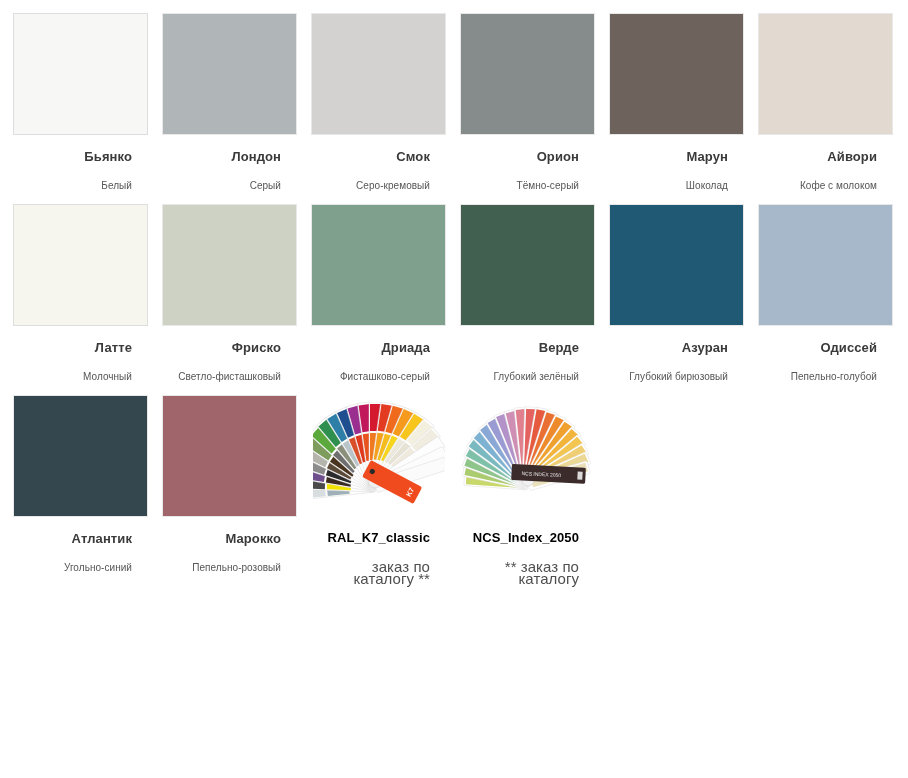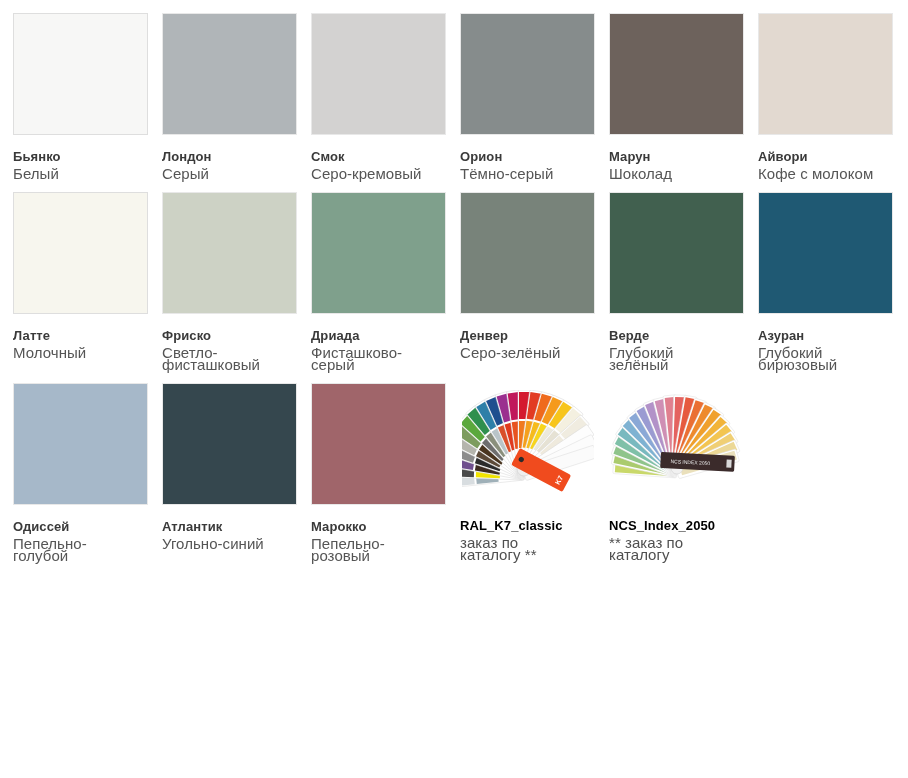--- a/index.html
+++ b/index.html
@@ -21,21 +21,21 @@
     grid-template-columns: repeat(6, 135px);
     column-gap: 14px;
     row-gap: 0;
     padding: 13px 0 0 13px;
     box-sizing: border-box;
   }
 
   .swatch-card {
     width: 119px;
     margin-bottom: 12px;
-    text-align: left;
+    text-align: right;
   }
 
   .swatch-chip {
     width: 135px;
     height: 122px;
     box-sizing: border-box;
     border: 1px solid rgba(0, 0, 0, 0.09);
     background-clip: padding-box;
   }
 
@@ -46,25 +46,25 @@
   .swatch-name {
     font-size: 13px;
     font-weight: bold;
     color: #3a3a3a;
     letter-spacing: 0.1px;
     margin-top: 15px;
     line-height: 14px;
   }
 
   .swatch-desc {
-    font-size: 15px;
+    font-size: 10px;
     font-weight: normal;
     color: #555555;
     letter-spacing: 0.05px;
-    margin-top: 4px;
+    margin-top: 16px;
     line-height: 12px;
   }
 
   
   .fan-card .fan-stage {
     width: 135px;
     height: 122px;
     display: flex;
     align-items: center;
     justify-content: center;
@@ -130,25 +130,20 @@
   </div>
   <div class="swatch-card">
     <div class="swatch-chip" style="background-color: rgb(205, 210, 197);"></div>
     <div class="swatch-name">Фриско</div>
     <div class="swatch-desc">Светло-фисташковый</div>
   </div>
   <div class="swatch-card">
     <div class="swatch-chip" style="background-color: rgb(127, 160, 140);"></div>
     <div class="swatch-name">Дриада</div>
     <div class="swatch-desc">Фисташково-серый</div>
-  </div>
-  <div class="swatch-card">
-    <div class="swatch-chip" style="background-color: rgb(120, 131, 122);"></div>
-    <div class="swatch-name">Денвер</div>
-    <div class="swatch-desc">Серо-зелёный</div>
   </div>
   <div class="swatch-card">
     <div class="swatch-chip" style="background-color: rgb(65, 96, 79);"></div>
     <div class="swatch-name">Верде</div>
     <div class="swatch-desc">Глубокий зелёный</div>
   </div>
 
   <div class="swatch-card">
     <div class="swatch-chip" style="background-color: rgb(31, 89, 115);"></div>
     <div class="swatch-name">Азуран</div>

